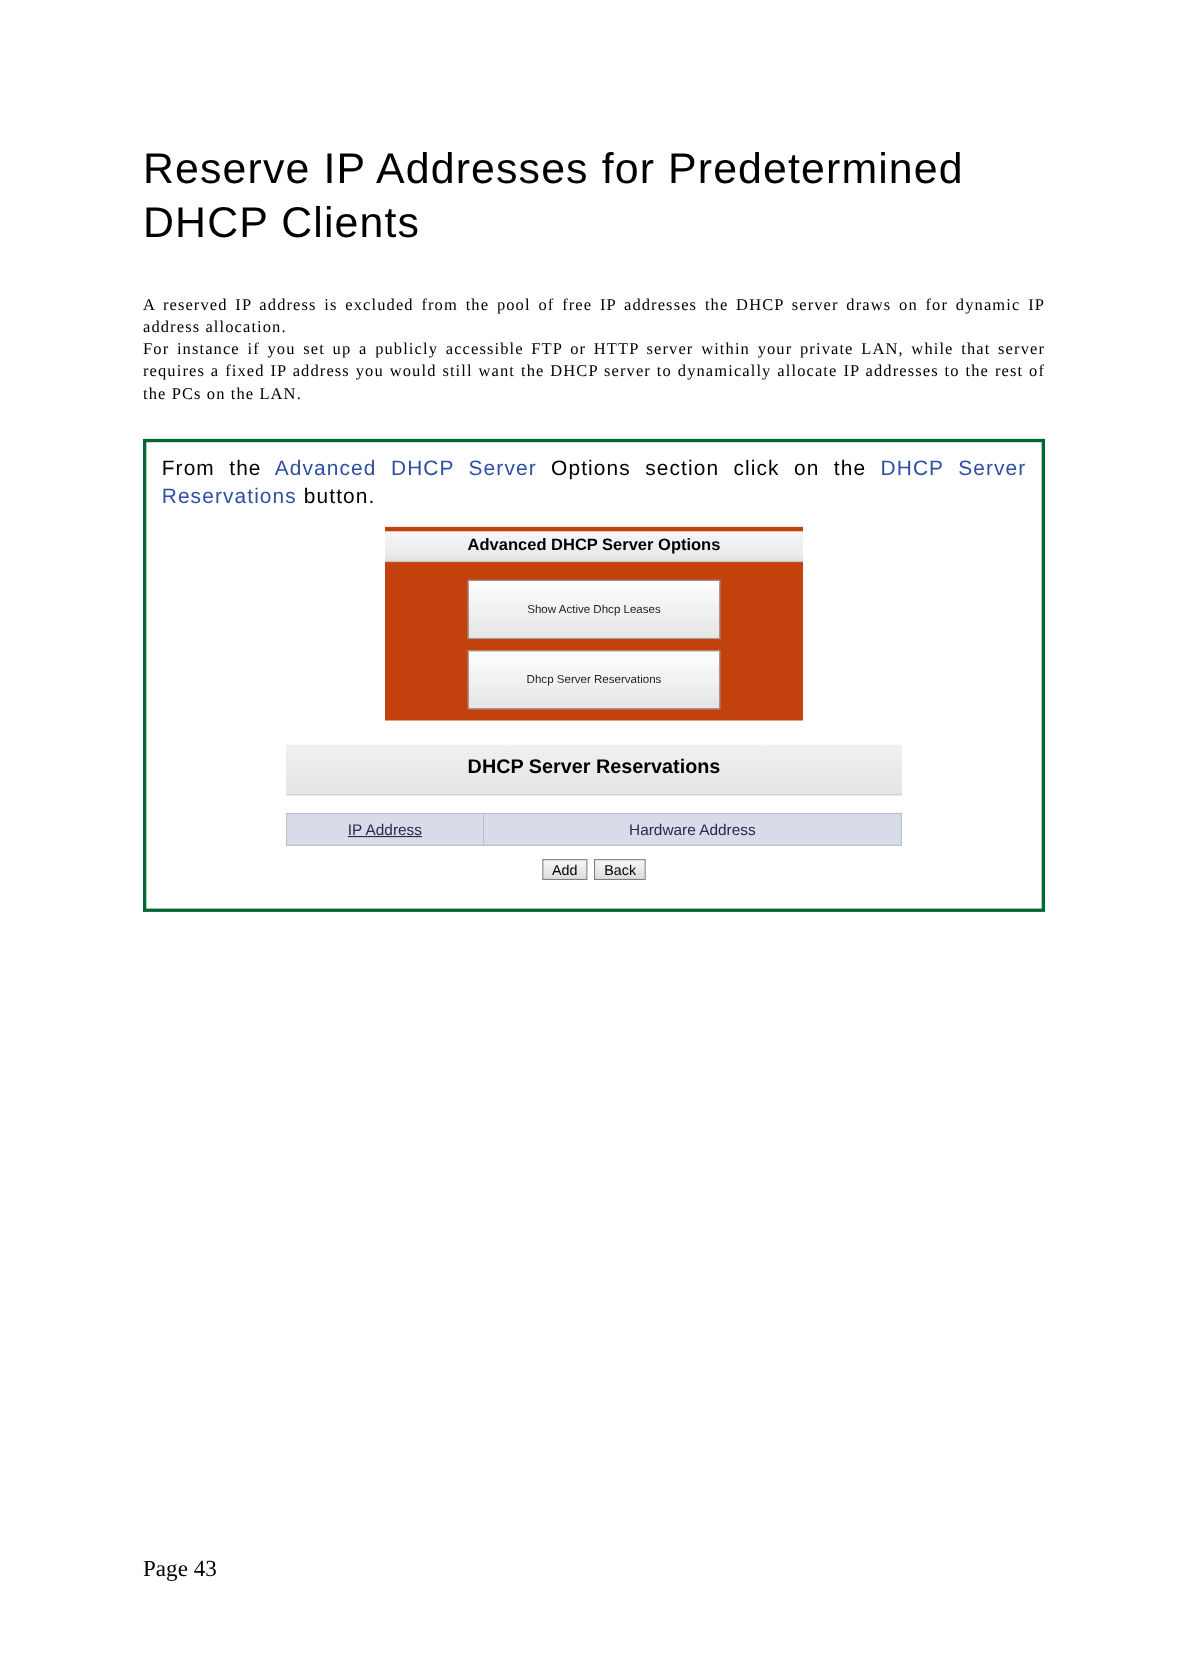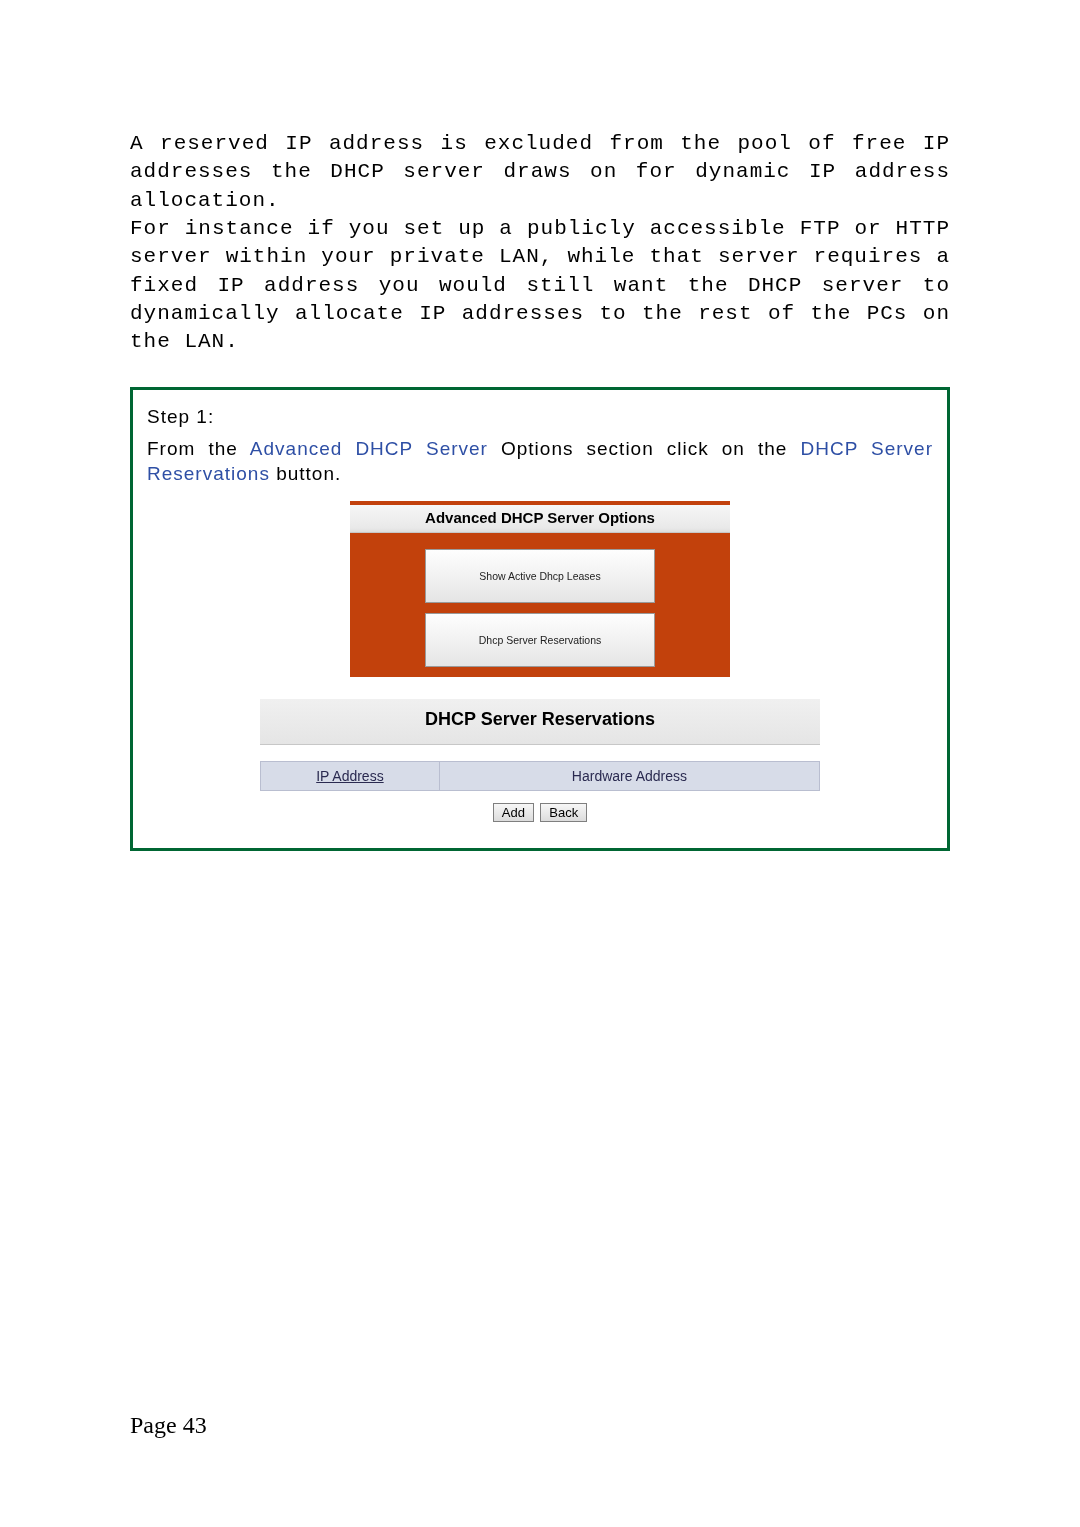--- a/index.html
+++ b/index.html
@@ -18,22 +18,22 @@
   h1.title {
     font-family: Arial, Helvetica, sans-serif;
     font-weight: 400;
     font-size: 39px;
     letter-spacing: 1px;
     color: #000;
     margin: 0 0 40px 0;
     line-height: 1.25;
   }
   .intro {
-    font-family: Liberation Mono, monospace;
-    font-size: 21px;
+    font-family: Liberation Serif, serif;
+    font-size: 15px;
     letter-spacing: 1px;
     line-height: 1.35;
     text-align: justify;
     margin: 0 0 30px 0;
   }
   .steps-card {
     border: 3px solid #006633;
     padding: 12px 14px 24px 14px;
   }
   .step-label {
@@ -121,34 +121,34 @@
     background: linear-gradient(#f7f7f7, #dcdcdc);
     border: 1px solid #7f7f7f;
     padding: 1px 8px;
     margin: 0 1px;
   }
   .page-number {
     position: absolute;
     left: 130px;
     bottom: 88px;
     font-family: "Times New Roman", serif;
-    font-size: 24px;
+    font-size: 21px;
   }
 </style>
 </head>
 <body>
 
 <div class="page">
 
+  <h1 class="title">Reserve IP Addresses for Predetermined DHCP Clients</h1>
 
   <p class="intro">A reserved IP address is excluded from the pool of free IP addresses the DHCP server draws on for dynamic IP address allocation.<br>For instance if you set up a publicly accessible FTP or HTTP server within your private LAN, while that server requires a fixed IP address you would still want the DHCP server to dynamically allocate IP addresses to the rest of the PCs on the LAN.</p>
 
   <div class="steps-card">
 
-    <p class="step-label">Step 1:</p>
     <p class="step-text">
       <span>From the </span><span class="link">Advanced DHCP Server</span><span> Options section click on the </span><span class="link">DHCP Server Reservations</span><span> button.</span>
     </p>
 
     <div class="fig1">
       <div class="head">Advanced DHCP Server Options</div>
       <div class="btn-row">
         <span class="old-btn">Show Active Dhcp Leases</span>
       </div>
       <div class="btn-row" style="padding-top:2px;">

